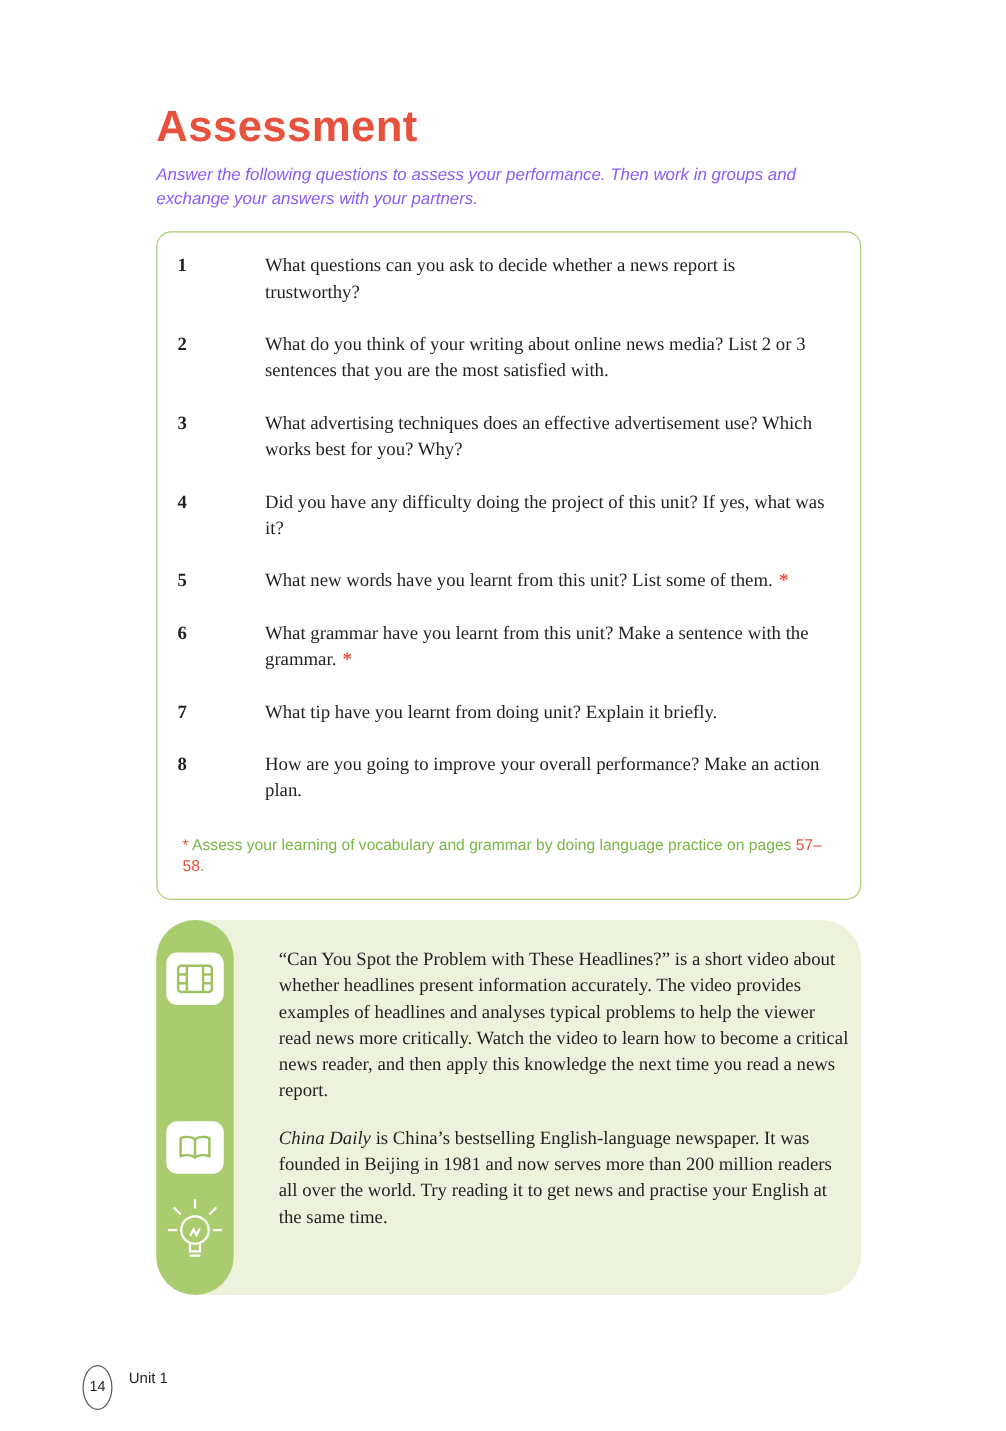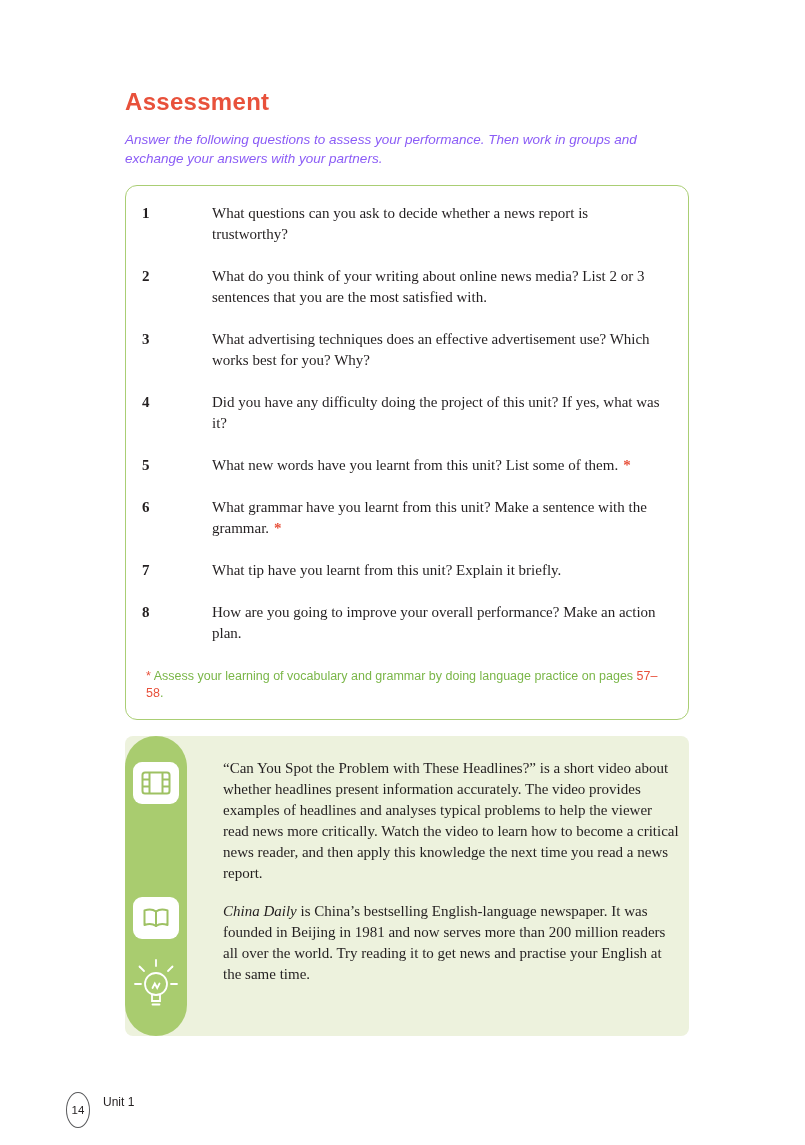--- a/index.html
+++ b/index.html
@@ -5,21 +5,21 @@
   * { margin:0; padding:0; box-sizing:border-box; }
   html,body { background:#ffffff; }
   body {
     width:805px; height:1145px; position:relative; overflow:hidden;
     font-family:"Liberation Serif", serif; color:#231f20;
   }
   .content { position:absolute; left:125px; top:86px; width:564px; }
 
   .section-title {
     font-family:"Liberation Sans", sans-serif; font-weight:bold;
-    font-size:24px; line-height:31px; color:#e8513b; letter-spacing:0.3px;
+    font-size:35px; line-height:31px; color:#e8513b; letter-spacing:0.3px;
   }
   .intro {
     font-family:"Liberation Sans", sans-serif; font-style:italic;
     font-size:13.5px; line-height:19px; color:#8b5cf6; margin-top:13px; width:562px;
   }
 
   .question-box {
     margin-top:17px; border:1.6px solid #aace74; border-radius:12px;
     padding:17px 22px 15px 16px;
   }
@@ -32,21 +32,21 @@
     font-family:Liberation Sans, sans-serif; font-size:12.5px; line-height:17px;
     color:#7ab648; margin-top:24px; margin-bottom:2px; padding-left:4px;
   }
   .fn-star { color:#e8513b; }
   .fn-pages { color:#e8513b; }
 
   .further-title { margin-top:26px; }
 
   .study-box {
     margin-top:16px; position:relative; width:564px; height:300px;
-    background:#edf2dd; border-radius:8px;
+    background:#edf2dd; border-radius:32px;
   }
   .study-strip {
     position:absolute; left:0; top:0; width:62px; height:300px;
     background:#a9cc6f; border-radius:31px;
   }
   .icon-tile {
     position:absolute; left:8px; width:46px; height:42px; background:#ffffff;
     border-radius:9px; display:flex; align-items:center; justify-content:center;
   }
   .icon-tile.video { top:26px; }
@@ -105,21 +105,21 @@
         <span class="q-text"><span>What new words have you learnt from this unit? List some of them.</span><span class="q-star">*</span></span>
       </div>
 
       <div class="question">
         <span class="q-num">6</span>
         <span class="q-text"><span>What grammar have you learnt from this unit? Make a sentence with the grammar.</span><span class="q-star">*</span></span>
       </div>
 
       <div class="question">
         <span class="q-num">7</span>
-        <span class="q-text"><span>What tip have you learnt from this unit? Explain it briefly.</span><span class="q-star"></span></span>
+        <span class="q-text"><span>What tip have you learnt from doing unit? Explain it briefly.</span><span class="q-star"></span></span>
       </div>
 
       <div class="question">
         <span class="q-num">8</span>
         <span class="q-text"><span>How are you going to improve your overall performance? Make an action plan.</span><span class="q-star"></span></span>
       </div>
 
       <p class="footnote">
         <span class="fn-star">*</span>
         <span>Assess your learning of vocabulary and grammar by doing language practice on pages</span>

